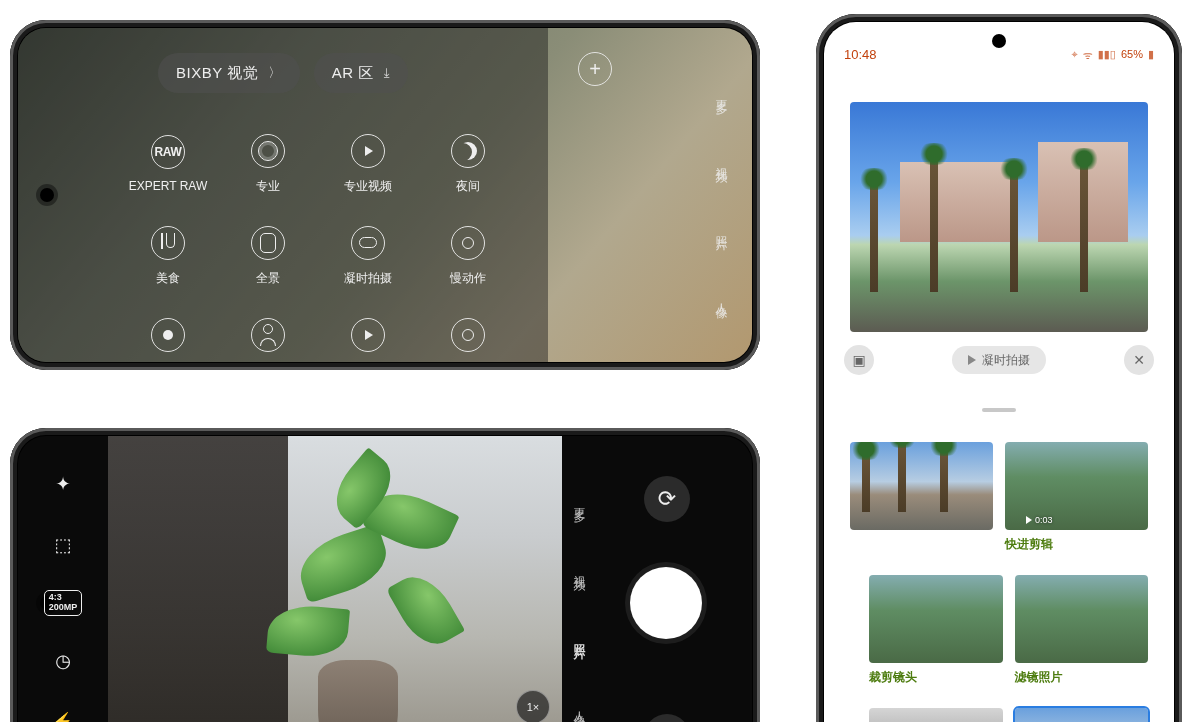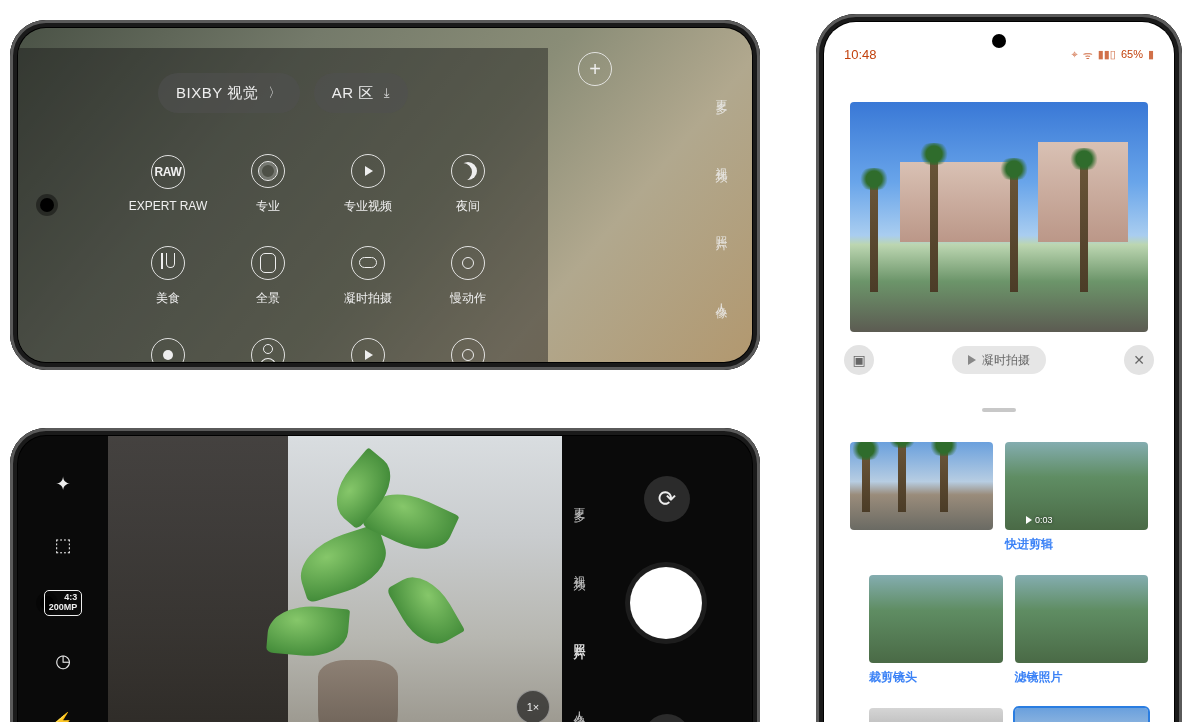--- a/index.html
+++ b/index.html
@@ -13,21 +13,21 @@
   }
   .screen-h {
     position: absolute; inset: 8px; border-radius: 28px; overflow: hidden;
   }
 
   
   #phone1 { left: 10px; top: 20px; width: 750px; height: 350px; }
   #phone1 .screen-h {
     background: linear-gradient(130deg, #4a5246 0%, #747a6a 30%, #8a8d77 55%, #b1a88e 75%, #b2986f 100%);
   }
-  .scr1-main { position:absolute; left:0; top:0; right:204px; bottom:0; background: rgba(25,25,25,0.45); margin-top: 20px; }
+  .scr1-main { position:absolute; left:0; top:0; right:204px; bottom:0; background: rgba(25,25,25,0.45); }
   .scr1-side { position:absolute; right:0; top:0; width:204px; bottom:0; }
   .punch-left { position:absolute; left:22px; top:50%; transform:translateY(-50%); width:14px; height:14px; border-radius:50%; background:#000; box-shadow: 0 0 0 4px rgba(0,0,0,.4); }
 
   .top-pills { position:absolute; top:25px; left:0; right:0; display:flex; justify-content:center; gap:14px; }
   .pill { height:40px; border-radius:20px; background: rgba(80,80,80,0.55); color:#eee; display:flex; align-items:center; gap:10px; padding:0 18px; font-size:15px; letter-spacing:.5px; }
   .pill .arw { font-size:13px; opacity:.85; }
 
   .mode-grid { position:absolute; top:90px; left:100px; right:30px; bottom:0; display:grid; grid-template-columns: repeat(4,1fr); grid-template-rows: repeat(3, 92px); }
   .mode { display:flex; flex-direction:column; align-items:center; justify-content:center; gap:10px; color:#f0f0f0; font-size:12px; text-align:center; }
   .mode-icon { width:34px; height:34px; border:1.5px solid rgba(240,240,240,.9); border-radius:50%; display:flex; align-items:center; justify-content:center; position:relative; }
@@ -48,21 +48,21 @@
   .side-tabs { position:absolute; right:20px; top:0; bottom:0; width:22px; display:flex; flex-direction:column; justify-content:space-evenly; align-items:center; color:#eee; font-size:12px; }
   .vtab { writing-mode: vertical-rl; letter-spacing:3px; opacity:.85; }
   .vtab.cur { opacity:1; font-weight:600; }
   .add-circle { width:34px; height:34px; border-radius:50%; border:1.5px solid rgba(240,240,240,.85); display:flex; align-items:center; justify-content:center; color:#eee; font-size:20px; position:absolute; top:24px; left:30px; }
 
   
   #phone2 { left: 10px; top: 428px; width: 750px; height: 350px; }
   #phone2 .screen-h { background:#0a0a0a; }
   .vf-left { position:absolute; left:0; top:0; width:90px; bottom:0; display:flex; flex-direction:column; align-items:center; justify-content:space-around; color:#eee; padding:18px 0; }
   .vf-left .ico { width:30px; height:30px; display:flex; align-items:center; justify-content:center; font-size:18px; }
-  .ratio-pill { font-size:9px; font-weight:600; text-align:right; line-height:1.1; border:1px solid #eee; border-radius:5px; padding:2px 4px; }
+  .ratio-pill { font-size:9px; font-weight:600; text-align:left; line-height:1.1; border:1px solid #eee; border-radius:5px; padding:2px 4px; }
   .vf-img { position:absolute; left:90px; top:0; width:454px; bottom:0; overflow:hidden; }
   .vf-scene { position:absolute; inset:0; background: linear-gradient(180deg,#d9dde0 0%, #c9ccce 30%, #b7b7b1 60%, #8f8a7f 100%); }
   .plant { position:absolute; left:150px; top:30px; width:220px; height:280px; }
   .leaf { position:absolute; background: radial-gradient(ellipse at 35% 30%, #86c76a, #2f7a2b); border-radius:60% 5% 55% 10%; }
   .vase { position:absolute; left:210px; bottom:0; width:80px; height:110px; background: linear-gradient(180deg,#8d8074,#5f544a); border-radius:35% 35% 45% 45% / 15% 15% 55% 55%; }
   .office-dark { position:absolute; left:0; top:0; width:180px; height:100%; background: linear-gradient(180deg,#2a2623,#1a1714); opacity:.85; }
   .zoom-chip { position:absolute; right:12px; bottom:46px; width:34px; height:34px; border-radius:50%; background:rgba(20,20,20,.65); border:1px solid rgba(240,240,240,.45); color:#eee; font-size:11px; display:flex; align-items:center; justify-content:center; }
   .vf-right { position:absolute; right:0; top:0; width:190px; bottom:0; }
   .vf-tabs { position:absolute; left:6px; top:0; bottom:0; width:22px; display:flex; flex-direction:column; justify-content:space-evenly; align-items:center; color:#ddd; font-size:12px; }
   .shutter { position:absolute; right:50px; top:50%; transform:translateY(-50%); width:72px; height:72px; border-radius:50%; background:#fff; box-shadow:0 0 0 5px rgba(255,255,255,.08); }
@@ -92,21 +92,21 @@
 
   .thumb-area { position:absolute; top:420px; left:26px; right:26px; bottom:0; }
   .thumb-row { display:flex; gap:12px; }
   .thumb-col { flex:1; display:flex; flex-direction:column; gap:6px; }
   .thumb { height:88px; border-radius:4px; position:relative; overflow:hidden; }
   .thumb.street { background: linear-gradient(180deg,#6aa0dd 0%, #b7cde2 45%, #9a8c7b 60%, #6a6a63 100%); }
   .thumb.garden { background: linear-gradient(180deg,#84adb0 0%, #5f8d63 40%, #4a6a46 100%); }
   .thumb.bw { background: linear-gradient(180deg,#d5d5d5 0%, #a0a0a0 50%, #5c5c5c 100%); }
   .thumb .dur { position:absolute; left:21px; bottom:5px; color:#fff; font-size:9px; display:flex; align-items:center; gap:3px; text-shadow:0 0 3px rgba(0,0,0,.7); }
   .thumb .dur .pt { width:0;height:0;border-left:6px solid #fff;border-top:4px solid transparent;border-bottom:4px solid transparent; }
-  .thumb-lbl { font-size:12px; font-weight:600; color:#3b82f6; margin-bottom:14px; }
+  .thumb-lbl { font-size:12px; font-weight:600; color:#4d7c0f; margin-bottom:14px; }
   .thumb-area .sect2 { margin-top:8px;margin-left:19px; }
 </style>
 </head>
 <body>
 
 <div id="phone1" class="phone-h">
   <div class="screen-h">
     <div class="scr1-main">
       <span class="punch-left"></span>
       <div class="top-pills">

